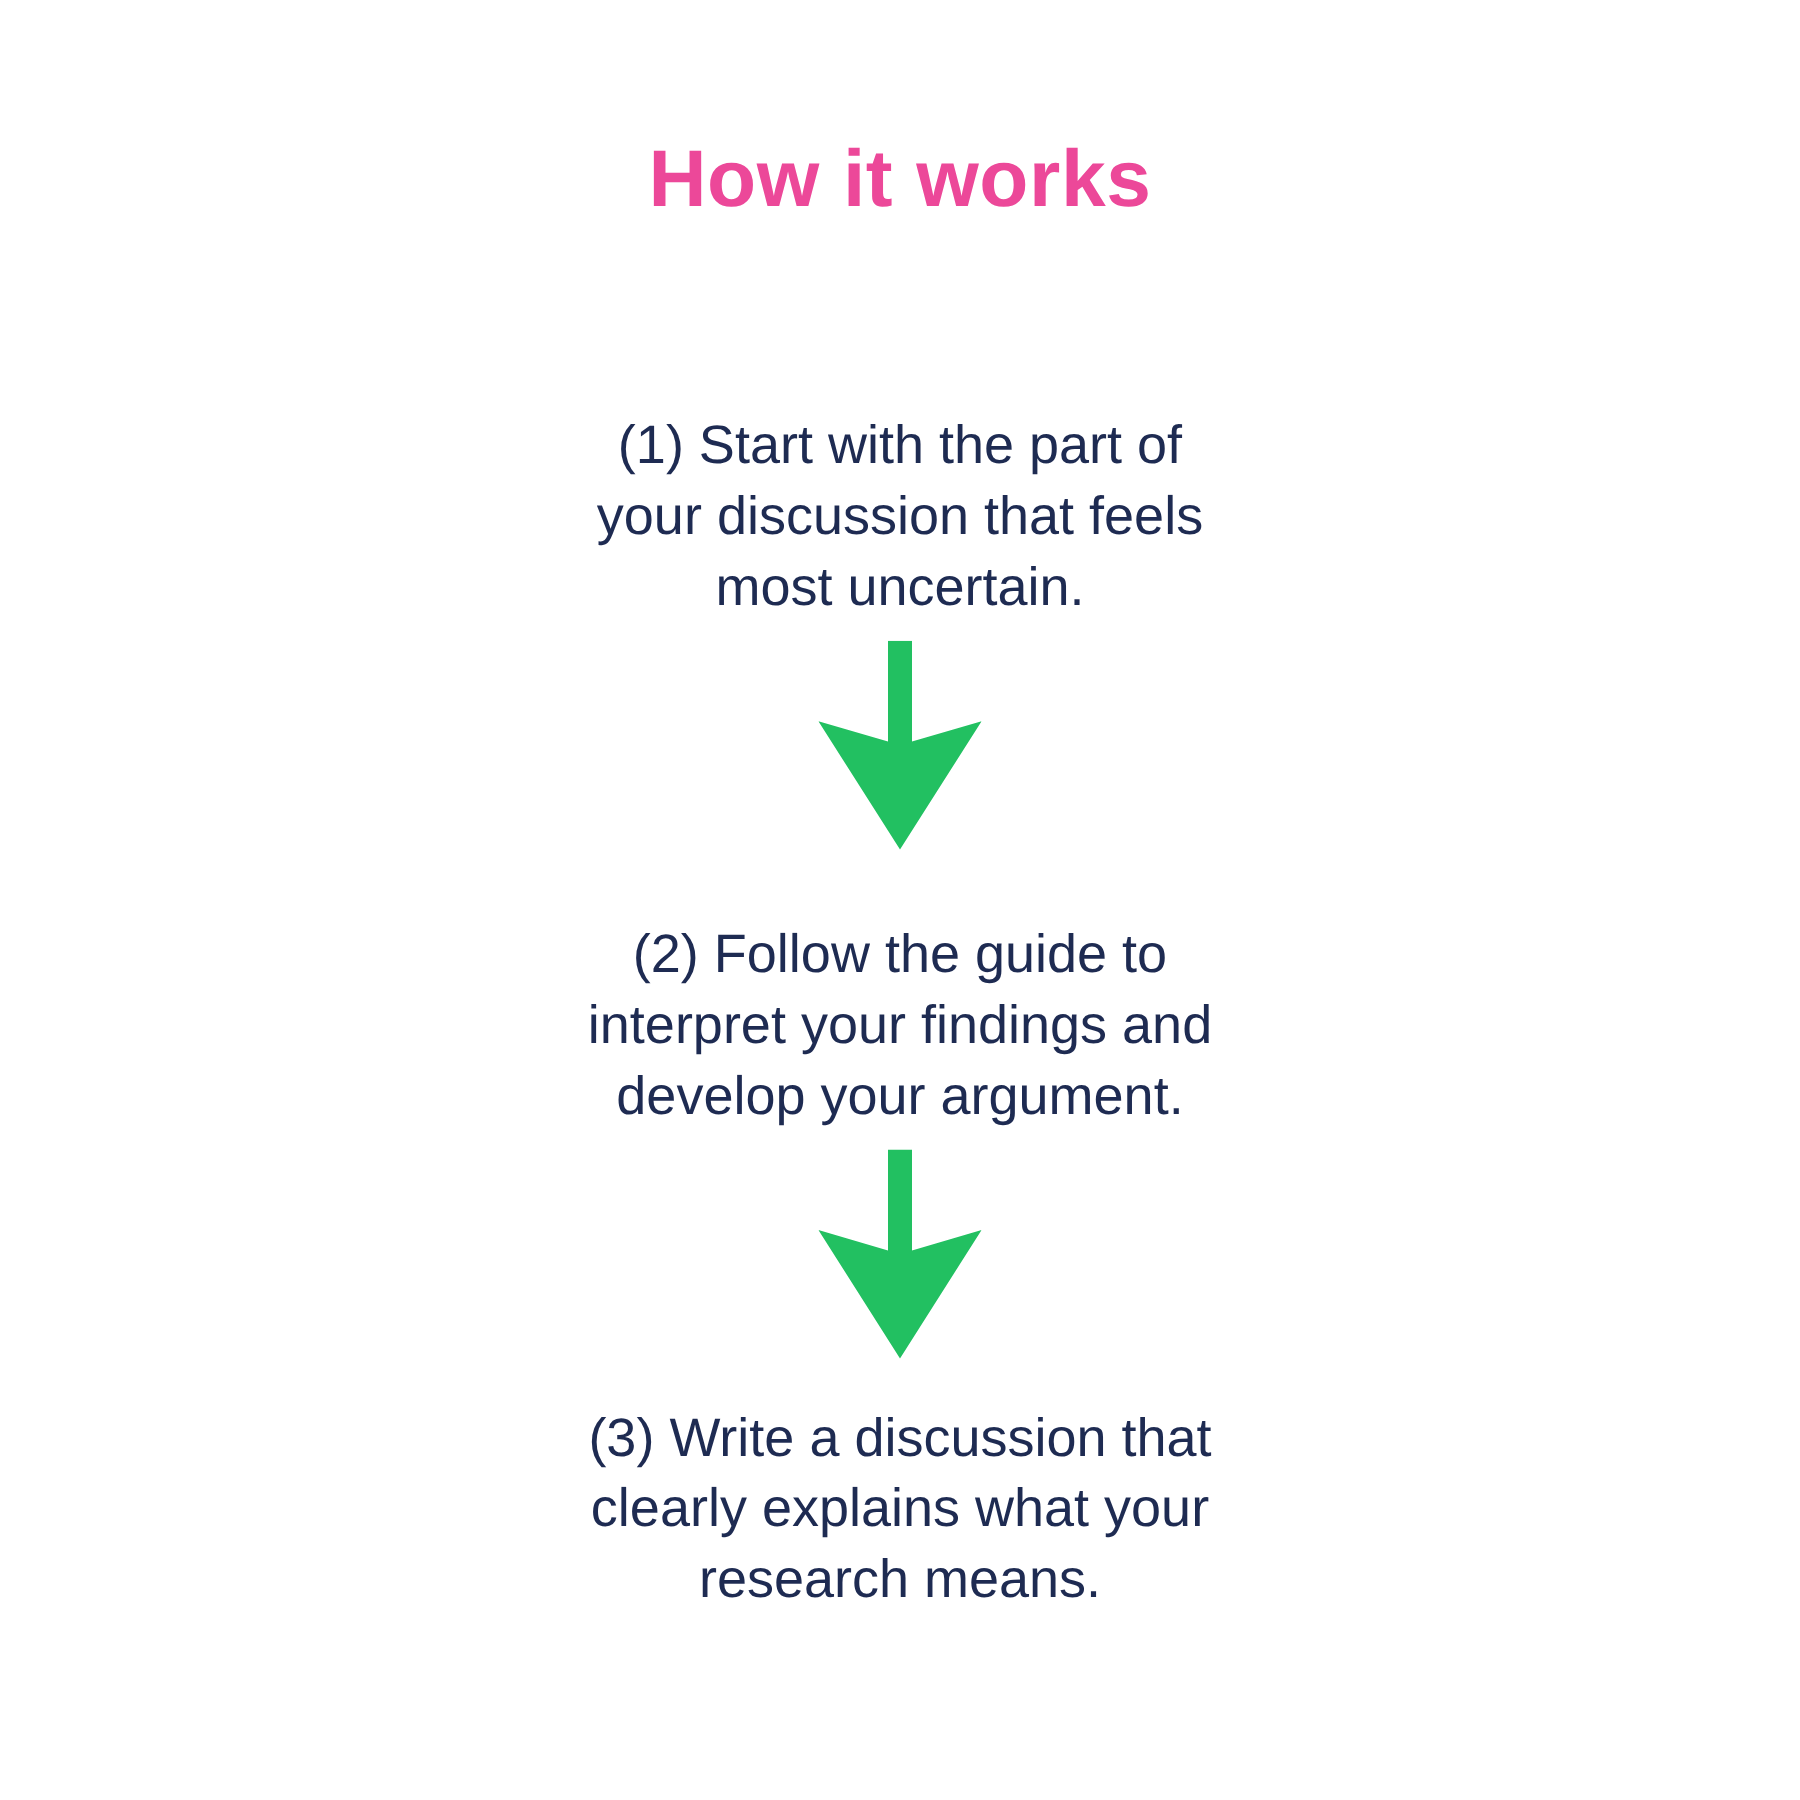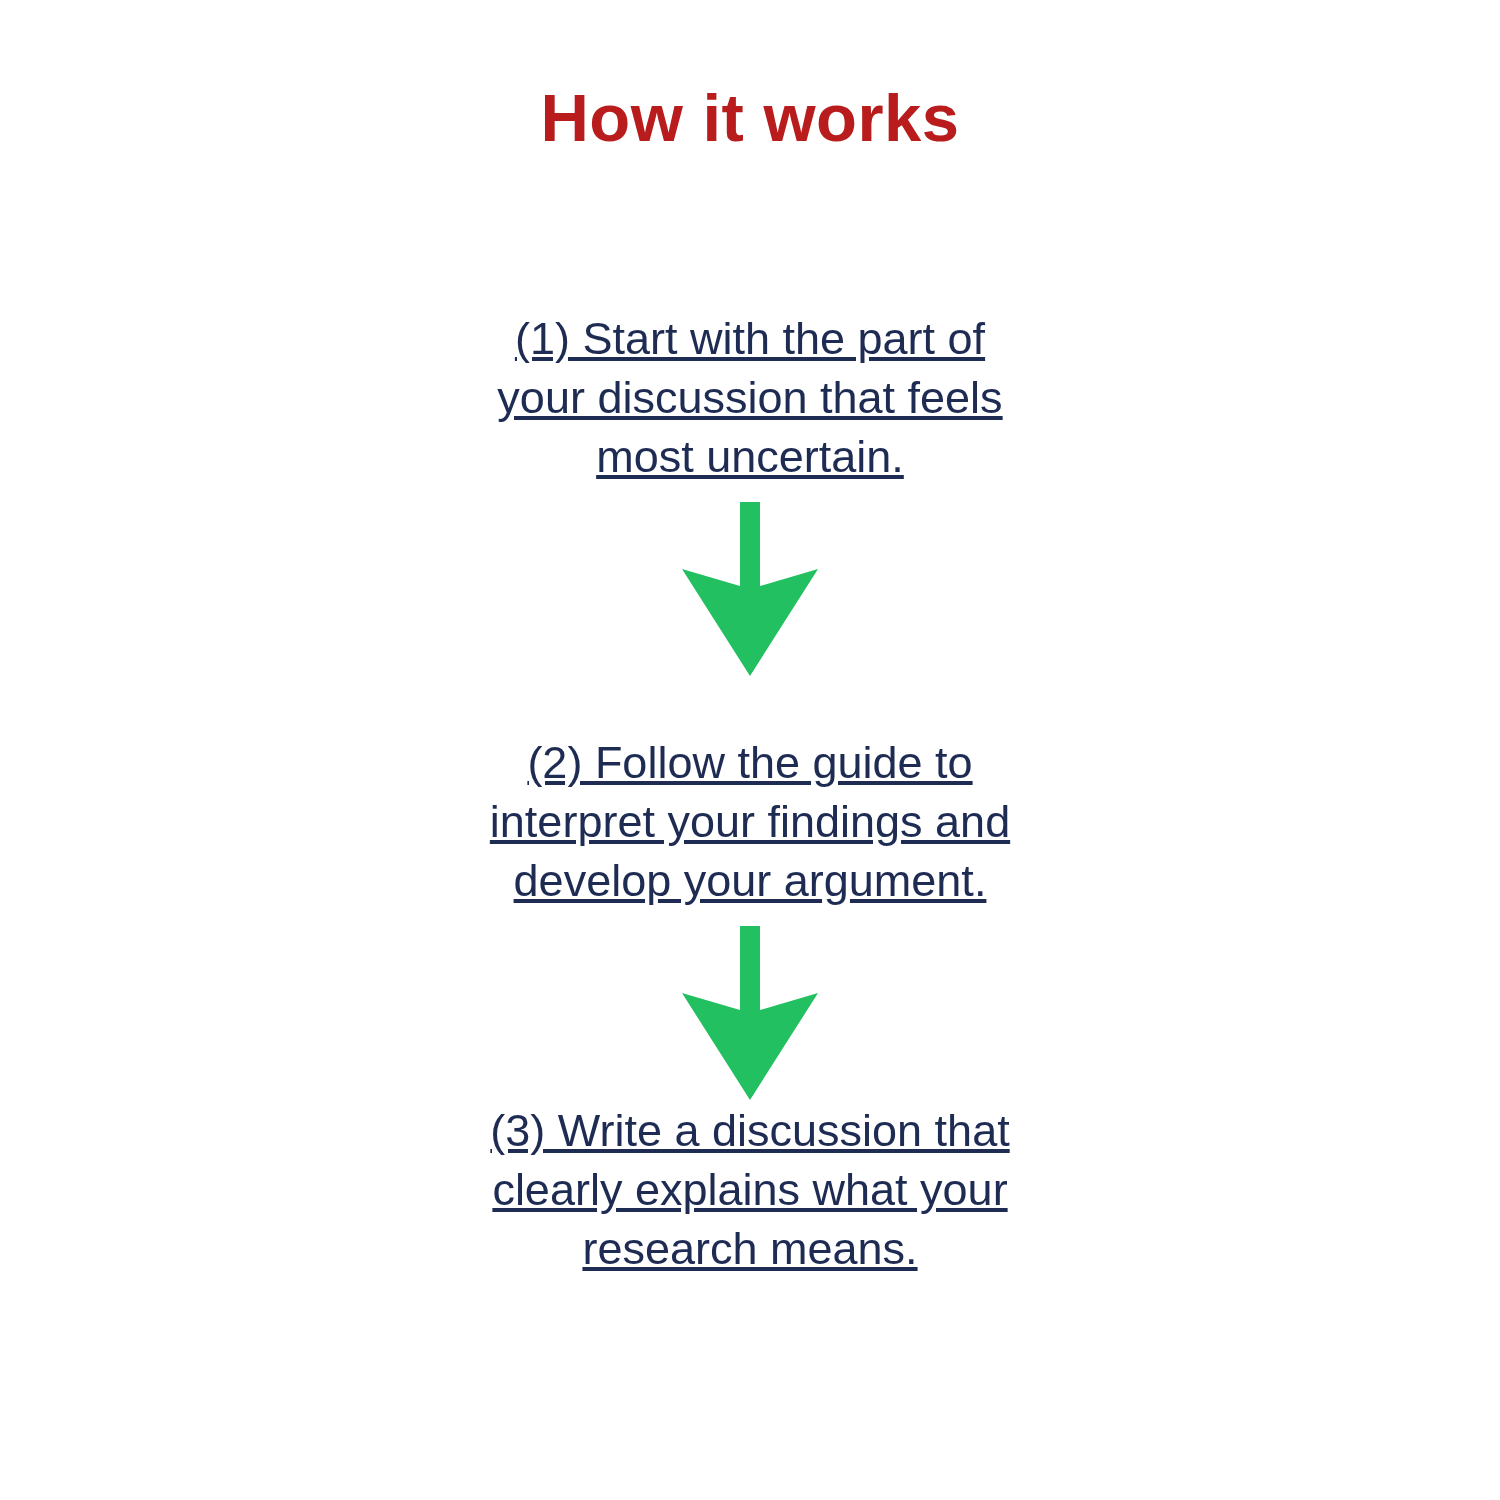--- a/index.html
+++ b/index.html
@@ -15,42 +15,41 @@
     font-family: "Liberation Sans", "DejaVu Sans", sans-serif;
     overflow: hidden;
   }
   .flow {
     display: flex;
     flex-direction: column;
     align-items: center;
     width: 100%;
   }
   .page-title {
-    margin-top: 78px;
+    margin-top: 110px;
     font-size: 67px;
     line-height: 80px;
     font-weight: 800;
     letter-spacing: 0.5px;
-    color: #b91c1c;
+    color: #ec4899;
     text-align: center;
   }
   .step-text {
     font-size: 45px;
     line-height: 59px;
     font-weight: 400;
     color: #1e2b52;
     text-align: center;
     white-space: pre-line;
     max-width: 760px;
     margin: 0;
-    text-decoration: underline;
   }
   .step-1 { margin-top: 106px; }
   .step-2 { margin-top: 56px; }
-  .step-3 { }
+  .step-3 { margin-top: 35px; }
   .arrow {
     width: 136px;
     height: 175px;
     margin-top: 16px;
     display: block;
   }
   .arrow-2 { margin-top: 16px; }
 </style>
 </head>
 <body>

